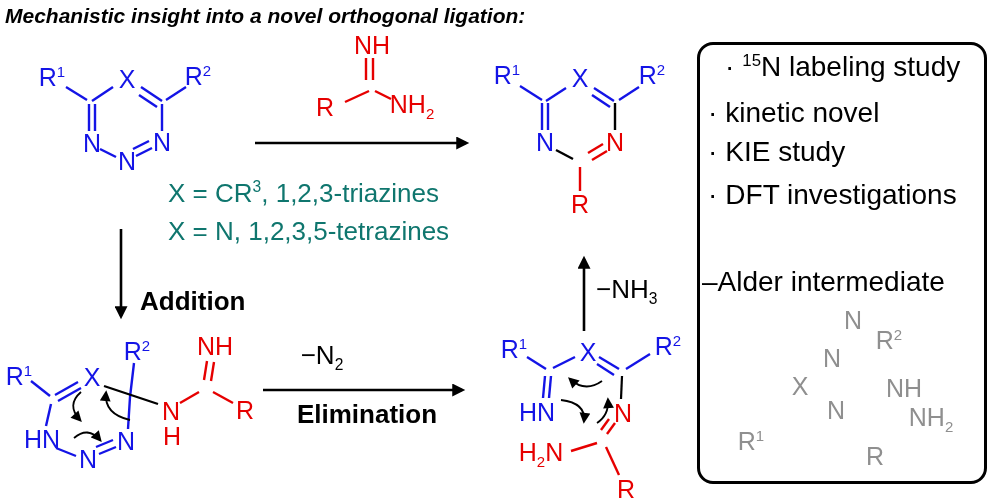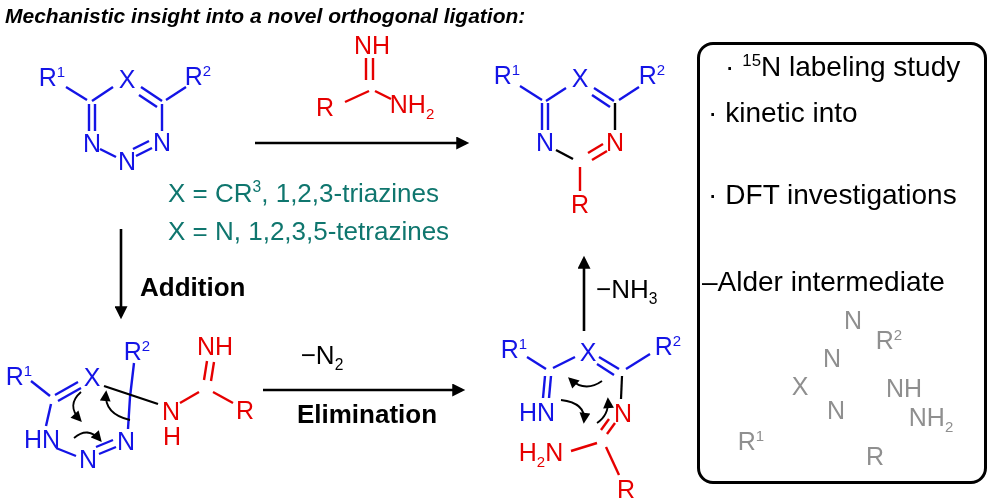--- a/index.html
+++ b/index.html
@@ -178,21 +178,21 @@
   <div class="atom blue" style="left:507px;top:75px;"><span>R</span><sup>1</sup></div>
   <div class="atom blue" style="left:580px;top:78px;">X</div>
   <div class="atom blue" style="left:652px;top:75px;"><span>R</span><sup>2</sup></div>
   <div class="atom blue" style="left:545px;top:142px;">N</div>
   <div class="atom red" style="left:615px;top:142px;">N</div>
   <div class="atom red" style="left:580px;top:204px;">R</div>
 
   <div class="cond" style="left:168px;top:193px;"><span>X = CR</span><sup>3</sup><span>, 1,2,3-triazines</span></div>
   <div class="cond" style="left:168px;top:231px;">X = N, 1,2,3,5-tetrazines</div>
 
-  <div class="step" style="left:140px;top:287px;">Addition</div>
+  <div class="step" style="left:140px;top:301px;">Addition</div>
   <div class="step plain" style="left:322px;top:357px;transform:translate(-50%,-50%);"><span>−N</span><sub>2</sub></div>
   <div class="step" style="left:367px;top:414px;transform:translate(-50%,-50%);">Elimination</div>
   <div class="step plain" style="left:596px;top:291px;"><span>−NH</span><sub>3</sub></div>
 
   <div class="atom blue" style="left:19px;top:376px;"><span>R</span><sup>1</sup></div>
   <div class="atom blue" style="left:92px;top:377px;">X</div>
   <div class="atom blue" style="left:137px;top:351px;"><span>R</span><sup>2</sup></div>
   <div class="atom blue" style="left:42px;top:439px;">HN</div>
   <div class="atom blue" style="left:88px;top:459px;">N</div>
   <div class="atom blue" style="left:126px;top:441px;">N</div>
@@ -204,21 +204,22 @@
   <div class="atom blue" style="left:514px;top:349px;"><span>R</span><sup>1</sup></div>
   <div class="atom blue" style="left:588px;top:352px;">X</div>
   <div class="atom blue" style="left:668px;top:346px;"><span>R</span><sup>2</sup></div>
   <div class="atom blue" style="left:537px;top:412px;">HN</div>
   <div class="atom red" style="left:623px;top:413px;">N</div>
   <div class="atom red" style="left:541px;top:454px;"><span>H</span><sub>2</sub><span>N</span></div>
   <div class="atom red" style="left:626px;top:489px;">R</div>
 
   <div class="sidebox"></div>
   <div class="boxitem" style="left:708px;top:67px;margin-left:17px;"><span class="bullet">·</span><sup>15</sup><span>N labeling study</span></div>
-  <div class="boxitem" style="left:708px;top:113px;"><span class="bullet">·</span><span>kinetic into</span></div>
+  <div class="boxitem" style="left:708px;top:113px;"><span class="bullet">·</span><span>kinetic novel</span></div>
+  <div class="boxitem" style="left:708px;top:152px;"><span class="bullet">·</span><span>KIE study</span></div>
   <div class="boxitem" style="left:708px;top:195px;"><span class="bullet">·</span><span>DFT investigations</span></div>
   <div class="boxitem gray" style="left:702px;top:282px;">–Alder intermediate</div>
 
   <div class="atom gray" style="left:853px;top:320px;">N</div>
   <div class="atom gray" style="left:832px;top:358px;">N</div>
   <div class="atom gray" style="left:889px;top:340px;"><span>R</span><sup>2</sup></div>
   <div class="atom gray" style="left:800px;top:386px;">X</div>
   <div class="atom gray" style="left:904px;top:388px;">NH</div>
   <div class="atom gray" style="left:836px;top:410px;">N</div>
   <div class="atom gray" style="left:931px;top:419px;"><span>NH</span><sub>2</sub></div>

